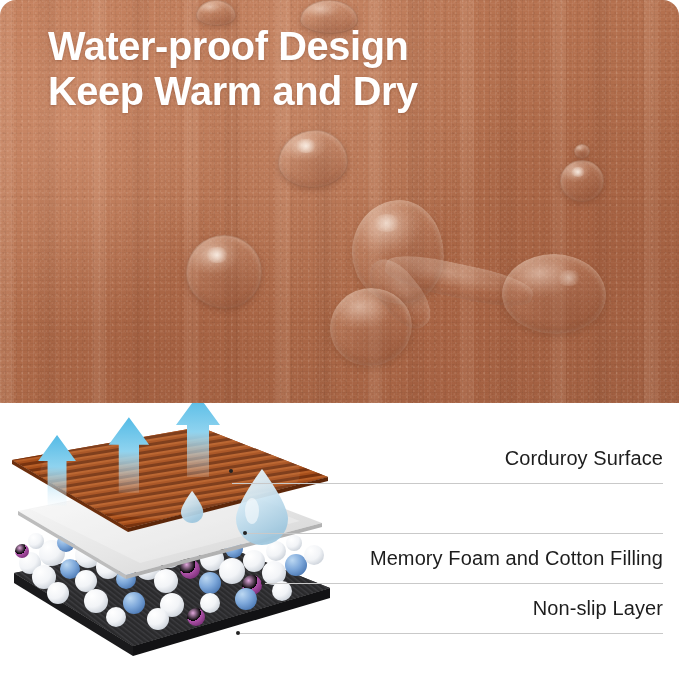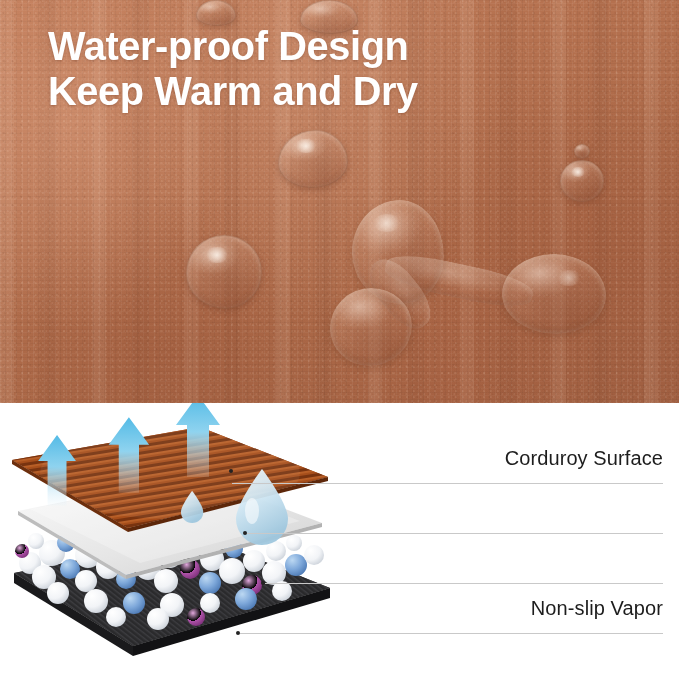--- a/index.html
+++ b/index.html
@@ -2,21 +2,21 @@
 <html><head>
 <meta charset="utf-8">
 <style>
   * { margin:0; padding:0; box-sizing:border-box; }
   html,body { width:679px; height:678px; }
   body {
     font-family:"Liberation Sans", sans-serif;
     background:#ffffff;
     overflow:hidden;
   }
-  #page { position:relative; width:679px; height:678px; overflow:hidden; background:#fff; }
+  #page { position:relative; width:679px; height:678px; overflow:hidden; background:#fff;border-radius:16px; }
 
   
   #hero { position:absolute; left:0; top:0; width:679px; height:403px; overflow:hidden; }
   .hero-fabric {
     position:absolute; inset:0;
     background:
       
       radial-gradient(ellipse 220px 300px at 10% 30%, rgba(255,200,170,0.28), rgba(0,0,0,0) 70%),
       radial-gradient(ellipse 260px 340px at 46% 18%, rgba(255,205,175,0.22), rgba(0,0,0,0) 72%),
       radial-gradient(ellipse 300px 260px at 88% 62%, rgba(150,80,52,0.30), rgba(0,0,0,0) 70%),
@@ -320,23 +320,26 @@
 
     <div class="label-row" style="top:44px;">
       <span class="ltext">Corduroy Surface</span>
     </div>
     <div class="lead-line" style="left:232px;top:80px;width:431px;"></div>
     <div class="lead-dot" style="left:229px;top:66px;"></div>
 
     <div class="lead-line" style="left:247px;top:130px;width:416px;"></div>
     <div class="lead-dot" style="left:243px;top:128px;"></div>
 
+    <div class="label-row" style="top:144px;">
+      <span class="ltext">Memory Foam and Cotton Filling</span>
+    </div>
     <div class="lead-line" style="left:265px;top:180px;width:398px;"></div>
     <div class="lead-dot" style="left:261px;top:178px;"></div>
 
     <div class="label-row" style="top:194px;">
-      <span class="ltext">Non-slip Vapor</span>
+      <span class="ltext">Non-slip Layer</span>
     </div>
     <div class="lead-line" style="left:240px;top:230px;width:423px;"></div>
     <div class="lead-dot" style="left:236px;top:228px;"></div>
 
   </div>
 </div>
 
 </body></html>

